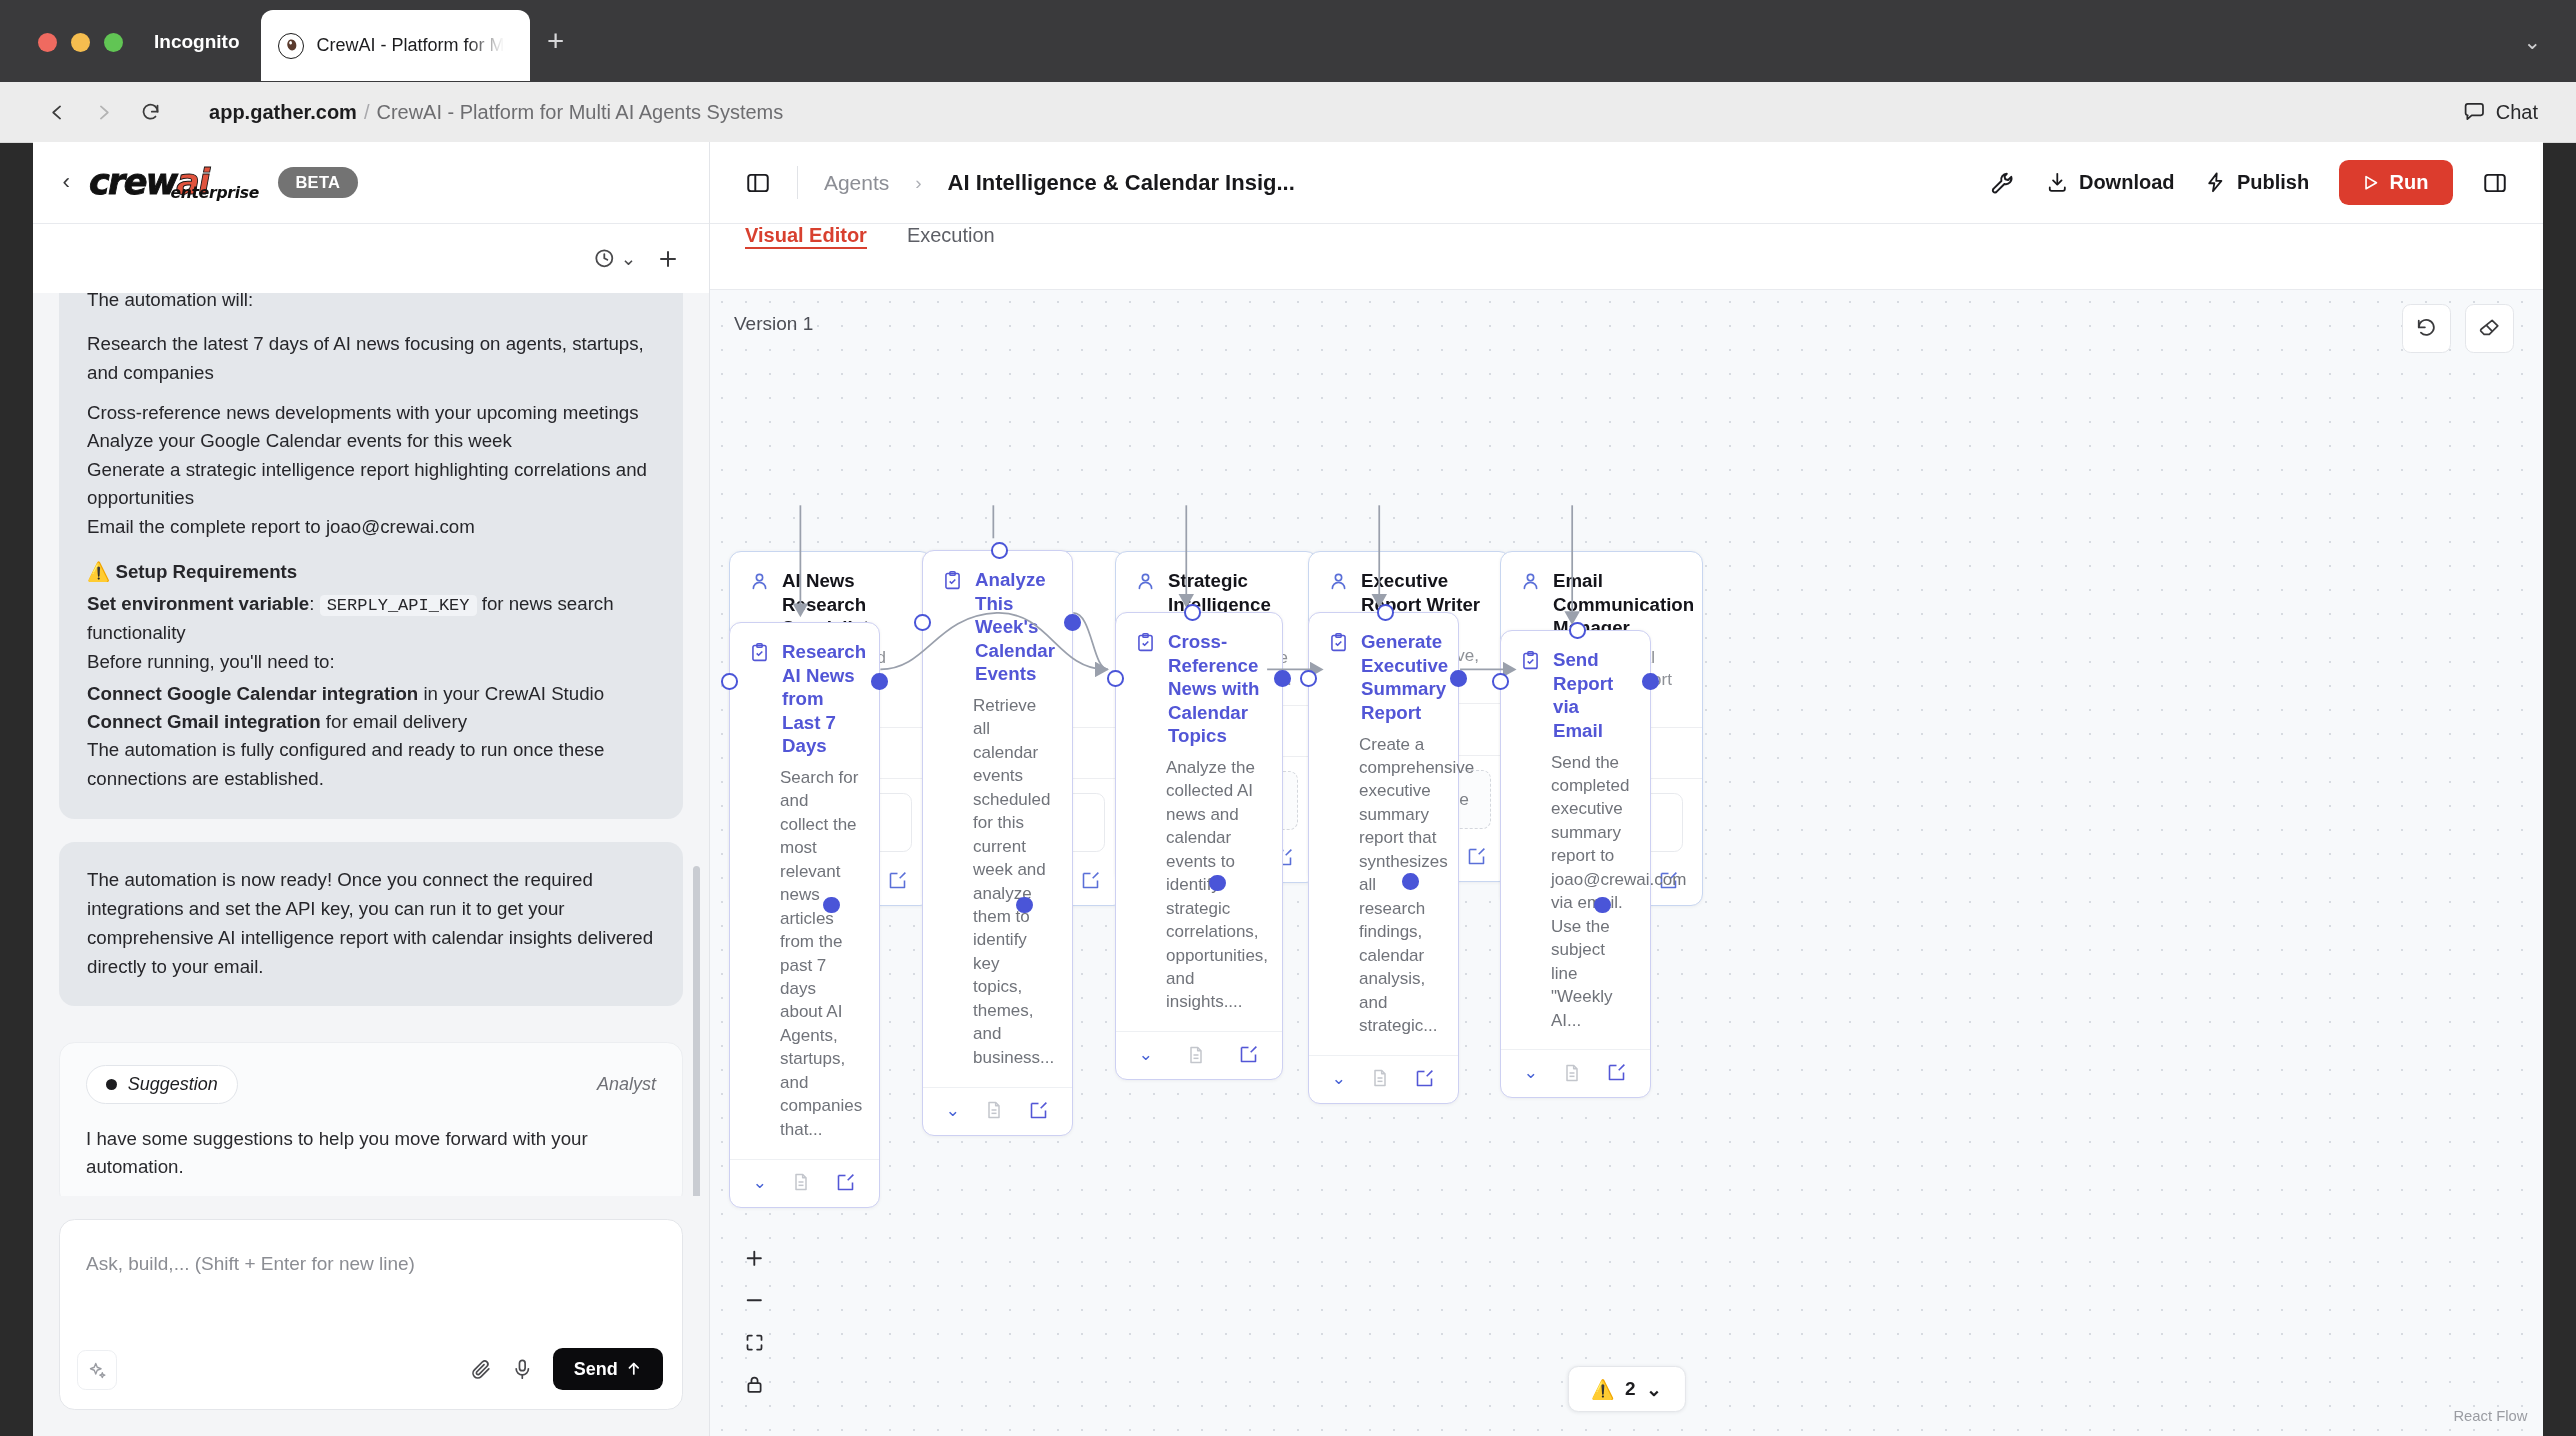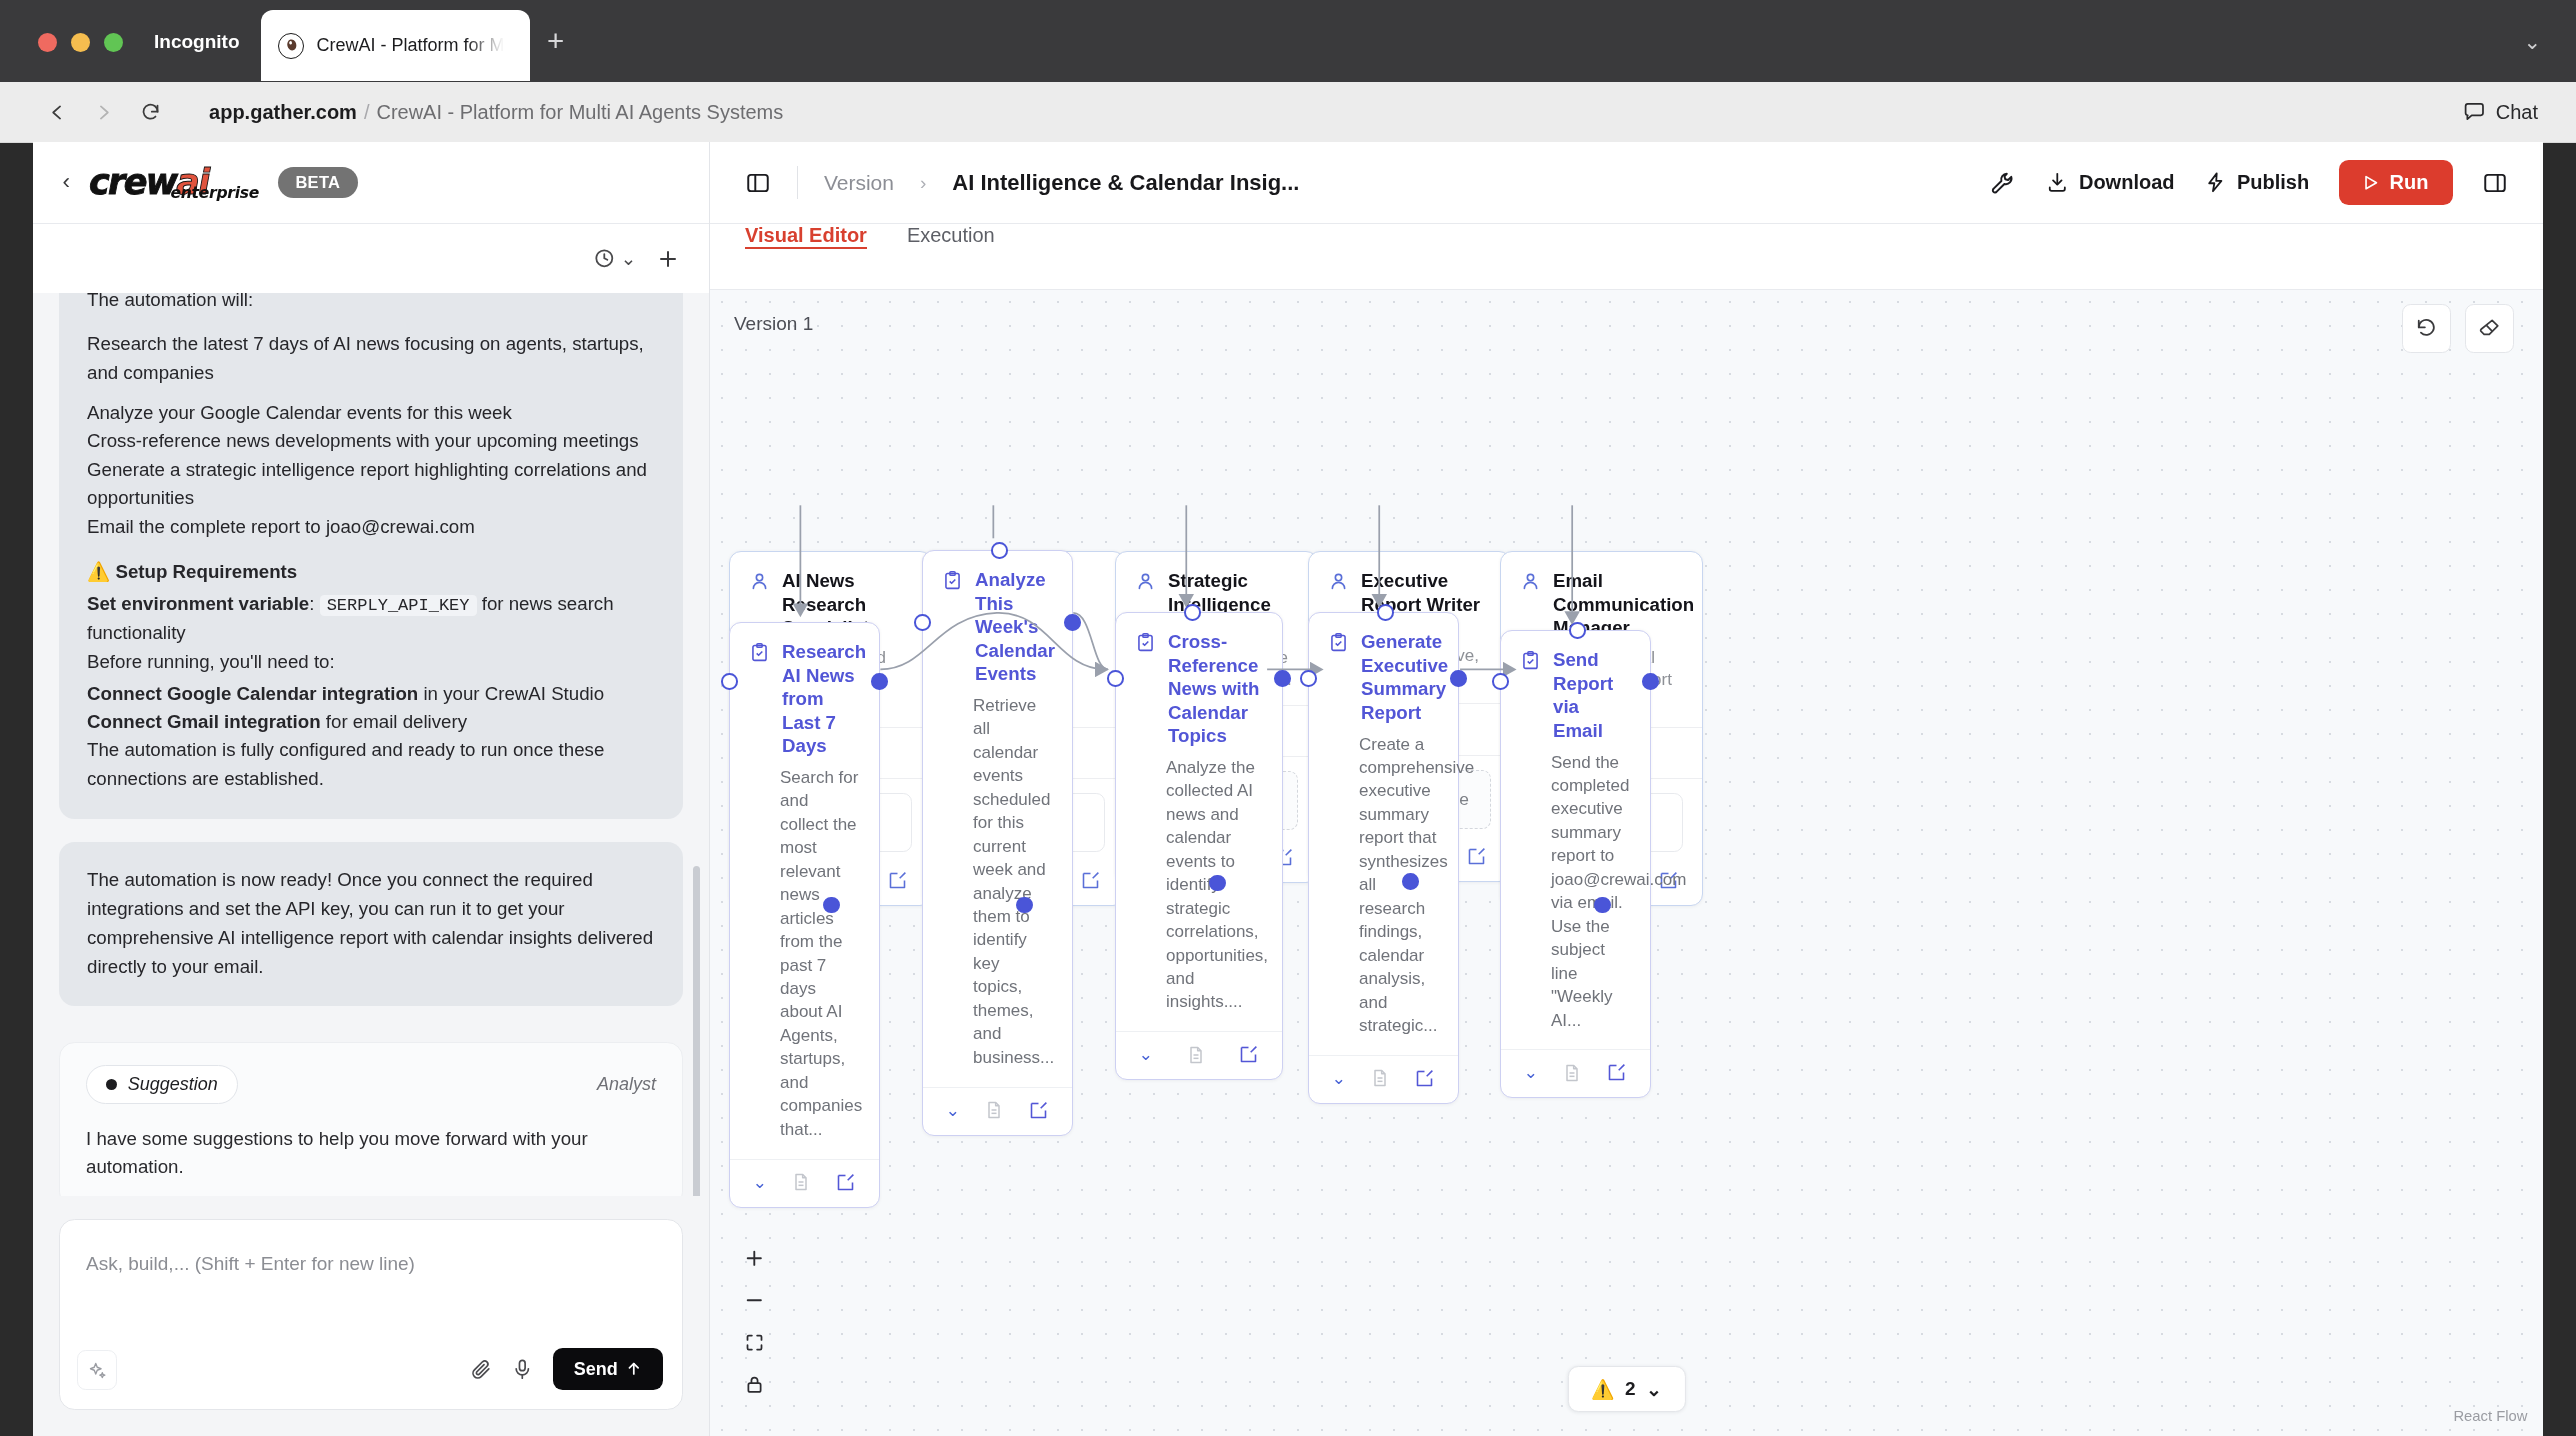--- a/index.html
+++ b/index.html
@@ -375,22 +375,22 @@
             <line x1="12" y1="5" x2="12" y2="19"></line>
             <line x1="5" y1="12" x2="19" y2="12"></line>
           </svg>
       </div>
     </div>
 
     <div class="lp-scroll">
       <div class="msg-card">
         <p class="tight">The automation will:</p>
         <p style="margin-top:15.6px">Research the latest 7 days of AI news focusing on agents, startups, and companies</p>
+        <p style="margin-bottom:0">Cross-reference news developments with your upcoming meetings</p>
         <p style="margin-bottom:0">Analyze your Google Calendar events for this week</p>
-        <p style="margin-bottom:0">Cross-reference news developments with your upcoming meetings</p>
         <p style="margin-bottom:0">Generate a strategic intelligence report highlighting correlations and opportunities</p>
         <p style="margin-bottom:0">Email the complete report to joao@crewai.com</p>
         <p style="margin-top:17.4px;margin-bottom:3.5px">
           <span>⚠️</span>
           <b>Setup Requirements</b>
         </p>
         <p style="margin-bottom:0">
           <b>Set environment variable</b><span>:</span>
           <span class="code-chip">SERPLY_API_KEY</span>
           <span>for news search functionality</span>
@@ -460,21 +460,21 @@
 
   <div class="main">
     <div class="main-header">
       <div class="icon-btn">
         <svg width="26" height="26" viewBox="0 0 24 24" fill="none" stroke="#1b1b1f" stroke-width="1.8">
             <rect x="3" y="4.5" width="18" height="15" rx="2.5"></rect>
             <line x1="9.5" y1="4.5" x2="9.5" y2="19.5"></line>
           </svg>
       </div>
       <div class="hdr-divider"></div>
-      <div class="crumb">Version</div>
+      <div class="crumb">Agents</div>
       <div class="crumb-sep">›</div>
       <div class="crumb-cur">AI Intelligence &amp; Calendar Insig...</div>
       <div class="hdr-right">
         <div class="icon-btn">
           <svg width="26" height="26" viewBox="0 0 24 24" fill="none" stroke="#1b1b1f" stroke-width="1.8" stroke-linejoin="round">
               <path d="M15.5 3.5a5.2 5.2 0 0 0-5 6.6L3.4 17.2a2 2 0 1 0 2.8 2.8l7.1-7.1a5.2 5.2 0 0 0 6.3-6.6l-2.9 2.9-2.6-.7-.7-2.6z"></path>
             </svg>
         </div>
         <div class="hdr-action">
           <svg width="22.6" height="22.6" viewBox="0 0 24 24" fill="none" stroke="#18181b" stroke-width="1.9" stroke-linecap="round" stroke-linejoin="round">

